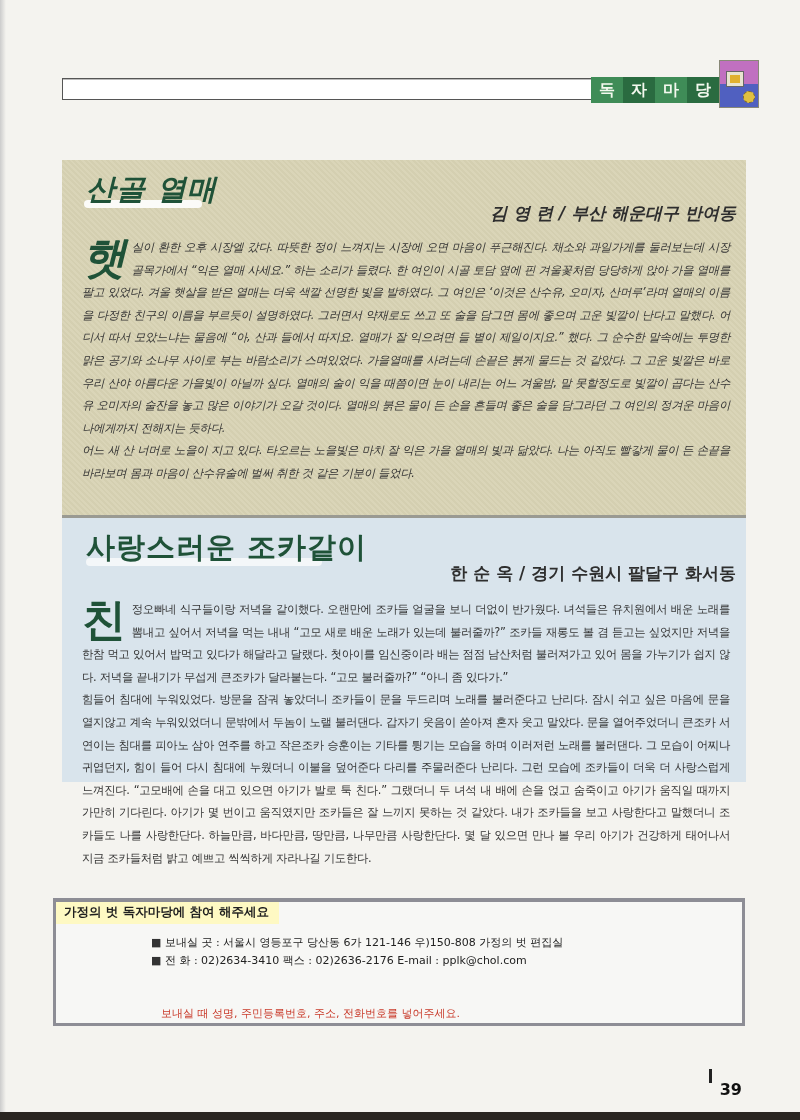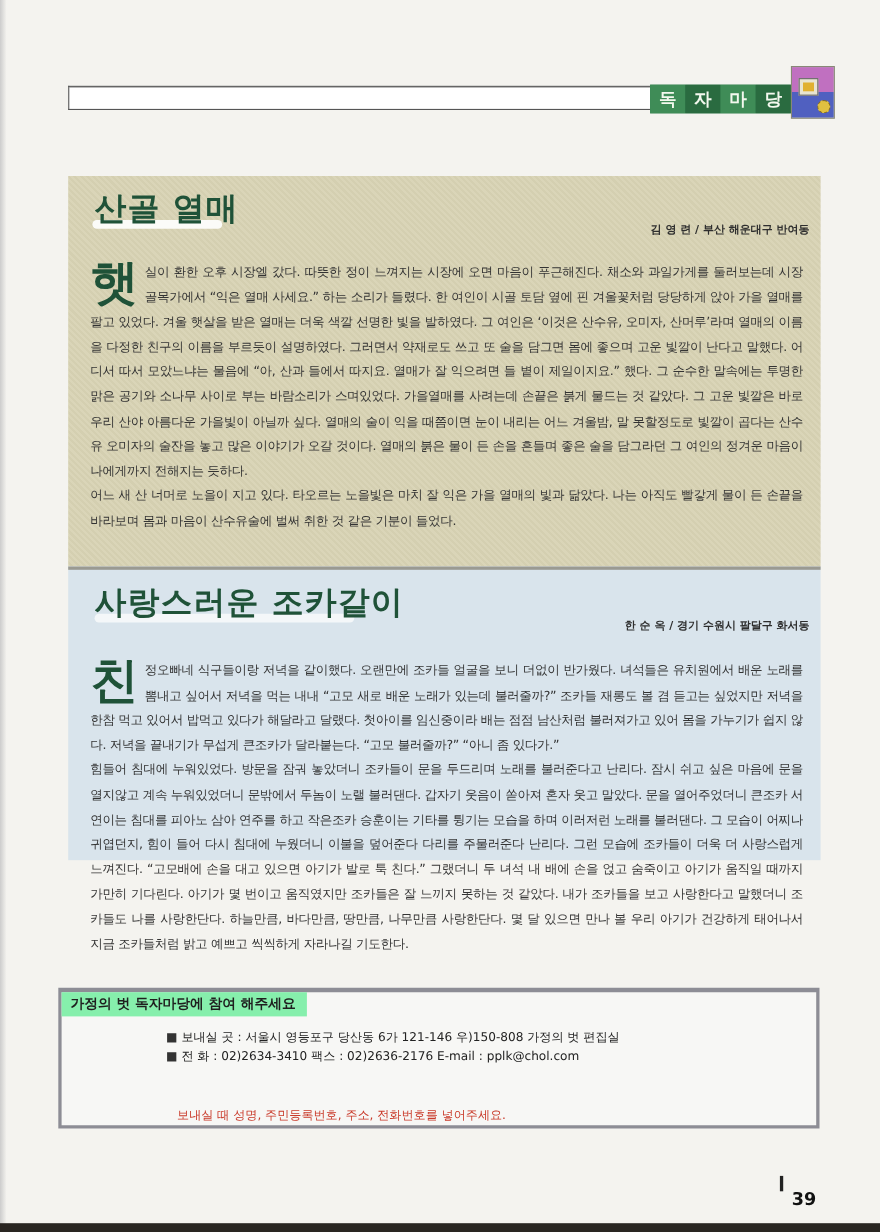--- a/index.html
+++ b/index.html
@@ -34,52 +34,53 @@
   .corner-icon .gear {
     position: absolute; right: 3px; bottom: 4px; width: 12px; height: 12px; border-radius: 50%;
     background: #e0c040; border: 1px dashed #8a7020;
   }
 
   .panel { position: absolute; left: 62px; width: 684px; }
   .panel.p1 {
     top: 160px; height: 355px;
     background: #d8d3b4;
     background-image: repeating-linear-gradient(45deg, rgba(255,255,255,0.05) 0 2px, rgba(0,0,0,0.02) 2px 4px);
+    font-style: italic;
   }
   .panel.p2 {
     top: 515px; height: 267px;
     background: #d9e4ec;
     border-top: 3px solid #9a9a92;
   }
   .title {
     position: absolute; left: 24px; font-size: 29px; color: #1f5238; letter-spacing: 1px;
     font-family: "DejaVu Sans", sans-serif;
   }
   .title-underline {
     position: absolute; height: 8px; background: #fbfbf8; border-radius: 4px;
   }
   .byline {
-    position: absolute; right: 10px; font-size: 10px; font-weight: bold; color: #2e2e2e;
+    position: absolute; right: 10px; font-size: 17px; font-weight: bold; color: #2e2e2e;
   }
   .body-text {
     position: absolute; left: 20px; right: 16px; font-size: 11.4px; line-height: 22.6px; color: #333;
     letter-spacing: -0.3px;
   }
   .dropcap {
     float: left; font-size: 44px; line-height: 40px; color: #1f5238; font-weight: bold; margin: 2px 6px 0 0;
   }
   .body-text p { margin: 0; text-align: justify; }
 
   .notice {
     position: absolute; left: 53px; top: 898px; width: 692px; height: 128px;
     border: 3px solid #8d8d95; border-top: 4px solid #8d8d95; background: #f7f7f5;
   }
   .notice-title {
     position: absolute; left: 0; top: 0; padding: 2px 10px 3px 8px;
-    background: #86efac; color: #1f1f1f; font-weight: bold; font-size: 12.5px;
+    background: #fef9c3; color: #1f1f1f; font-weight: bold; font-size: 12.5px;
   }
   .notice-list { position: absolute; left: 95px; top: 32px; list-style: none; font-size: 11px; line-height: 18px; color: #222; }
   .notice-list li::before { content: "■ "; color: #333; }
   .notice-note { position: absolute; left: 105px; top: 104px; font-size: 11px; color: #c93a2a; }
 
   .footer {
     position: absolute; right: 58px; top: 1052px; font-size: 11px; color: #333; display: flex; align-items: center; gap: 8px;
   }
   .footer .bar { display: inline-block; width: 3px; height: 14px; background: #222; }
   .footer .page { font-size: 16px; font-weight: bold; color: #111; margin-top: 28px; }

